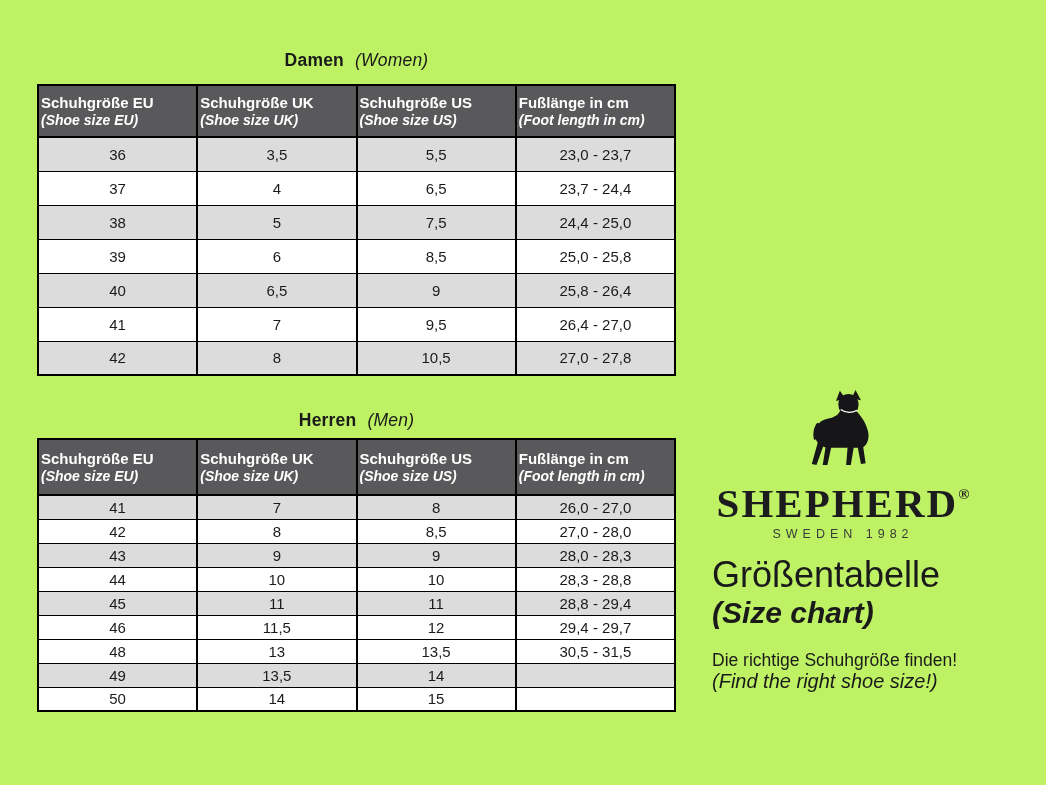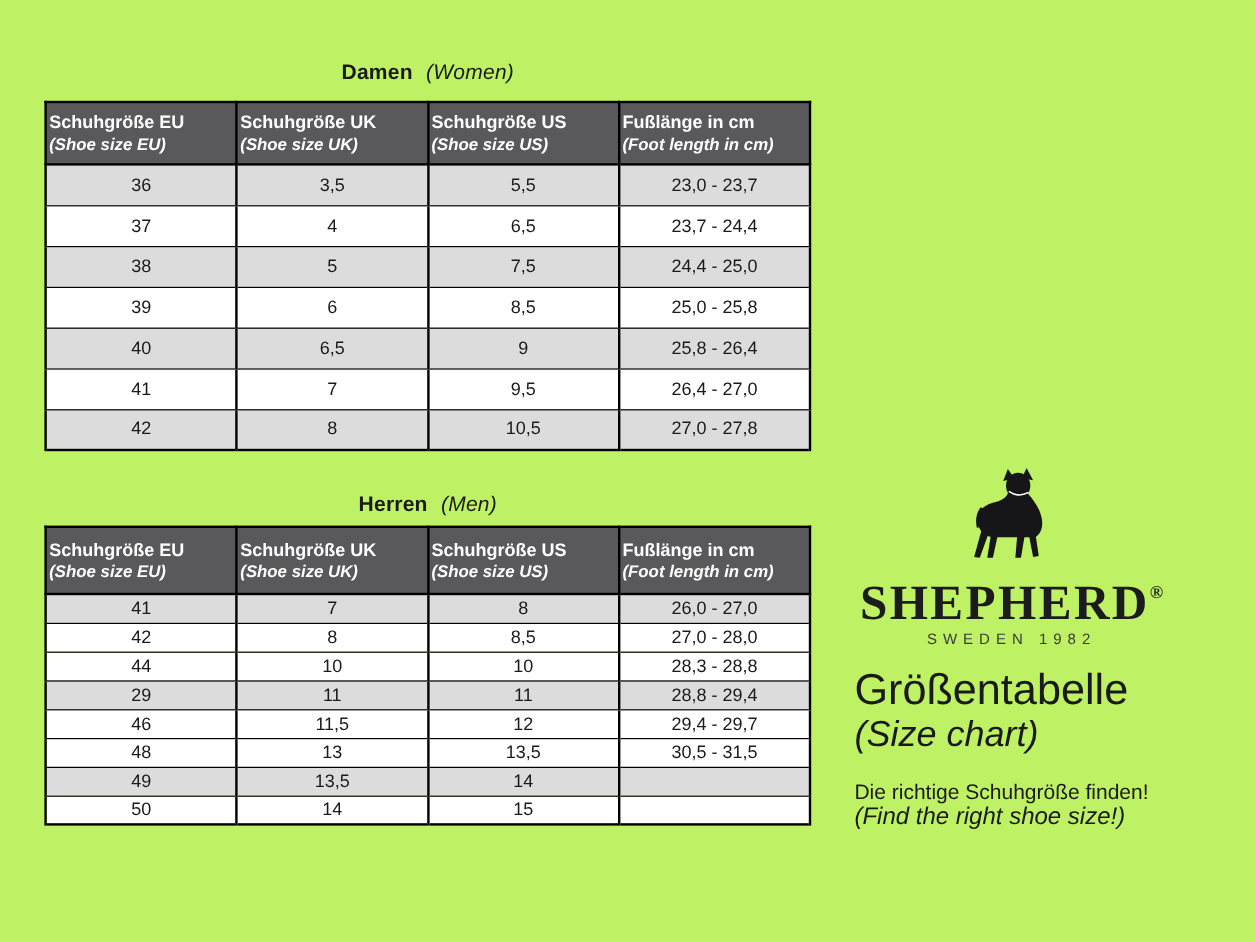--- a/index.html
+++ b/index.html
@@ -66,21 +66,21 @@
   .brand-name sup { font-size:15px; vertical-align:18px; letter-spacing:0; }
   .brand-tagline {
     margin-top:3px;
     font-size:12.5px; letter-spacing:5px;
     color:#3a3a3a; white-space:nowrap;
   }
 
   
   .info { position:absolute; left:712px; top:556px; }
   .info-heading    { font-size:36px; line-height:38px; font-weight:400; }
-  .info-heading-en { font-size:30px; line-height:38px; font-style:italic; }
+  .info-heading-en { font-size:30px; line-height:38px; font-style:italic;font-weight:bold; }
   .info-line1 { margin-top:18px; font-size:17.5px; line-height:21px; }
   .info-line2 { font-size:20px; line-height:21px; font-style:italic; }
 </style>
 </head>
 <body>
 
 <div class="canvas">
 
   <div class="table-title" id="women-title">
     <span class="t-de">Damen</span>
@@ -184,28 +184,34 @@
           <td>7</td>
           <td>8</td>
           <td>26,0 - 27,0</td>
         </tr>
         <tr>
           <td>42</td>
           <td>8</td>
           <td>8,5</td>
           <td>27,0 - 28,0</td>
         </tr>
+        <tr class="alt">
+          <td>43</td>
+          <td>9</td>
+          <td>9</td>
+          <td>28,0 - 28,3</td>
+        </tr>
         <tr>
           <td>44</td>
           <td>10</td>
           <td>10</td>
           <td>28,3 - 28,8</td>
         </tr>
         <tr class="alt">
-          <td>29</td>
+          <td>45</td>
           <td>11</td>
           <td>11</td>
           <td>28,8 - 29,4</td>
         </tr>
         <tr>
           <td>46</td>
           <td>11,5</td>
           <td>12</td>
           <td>29,4 - 29,7</td>
         </tr>

